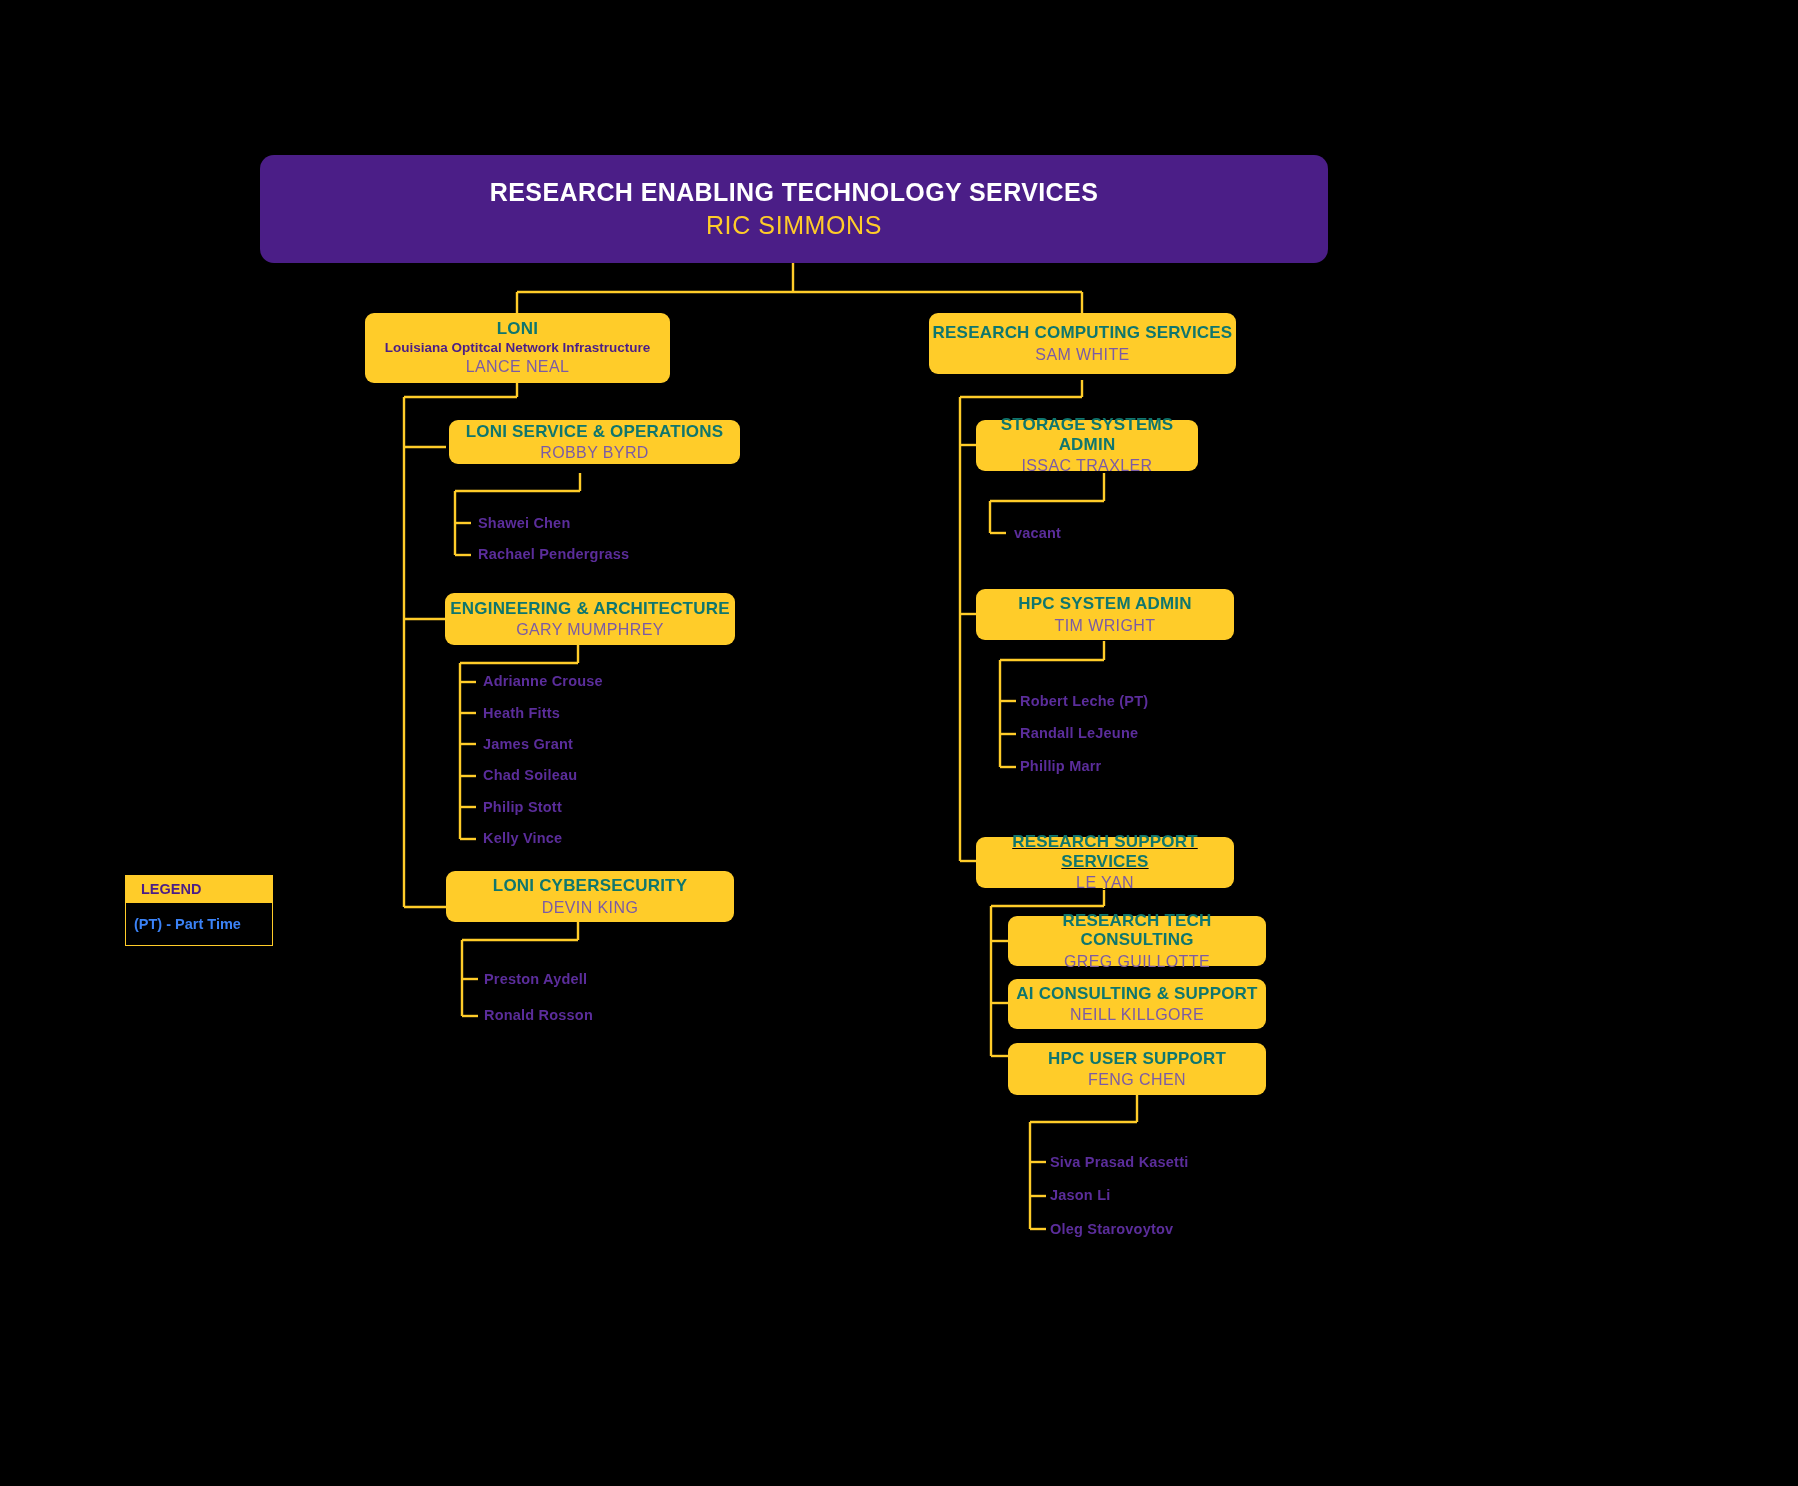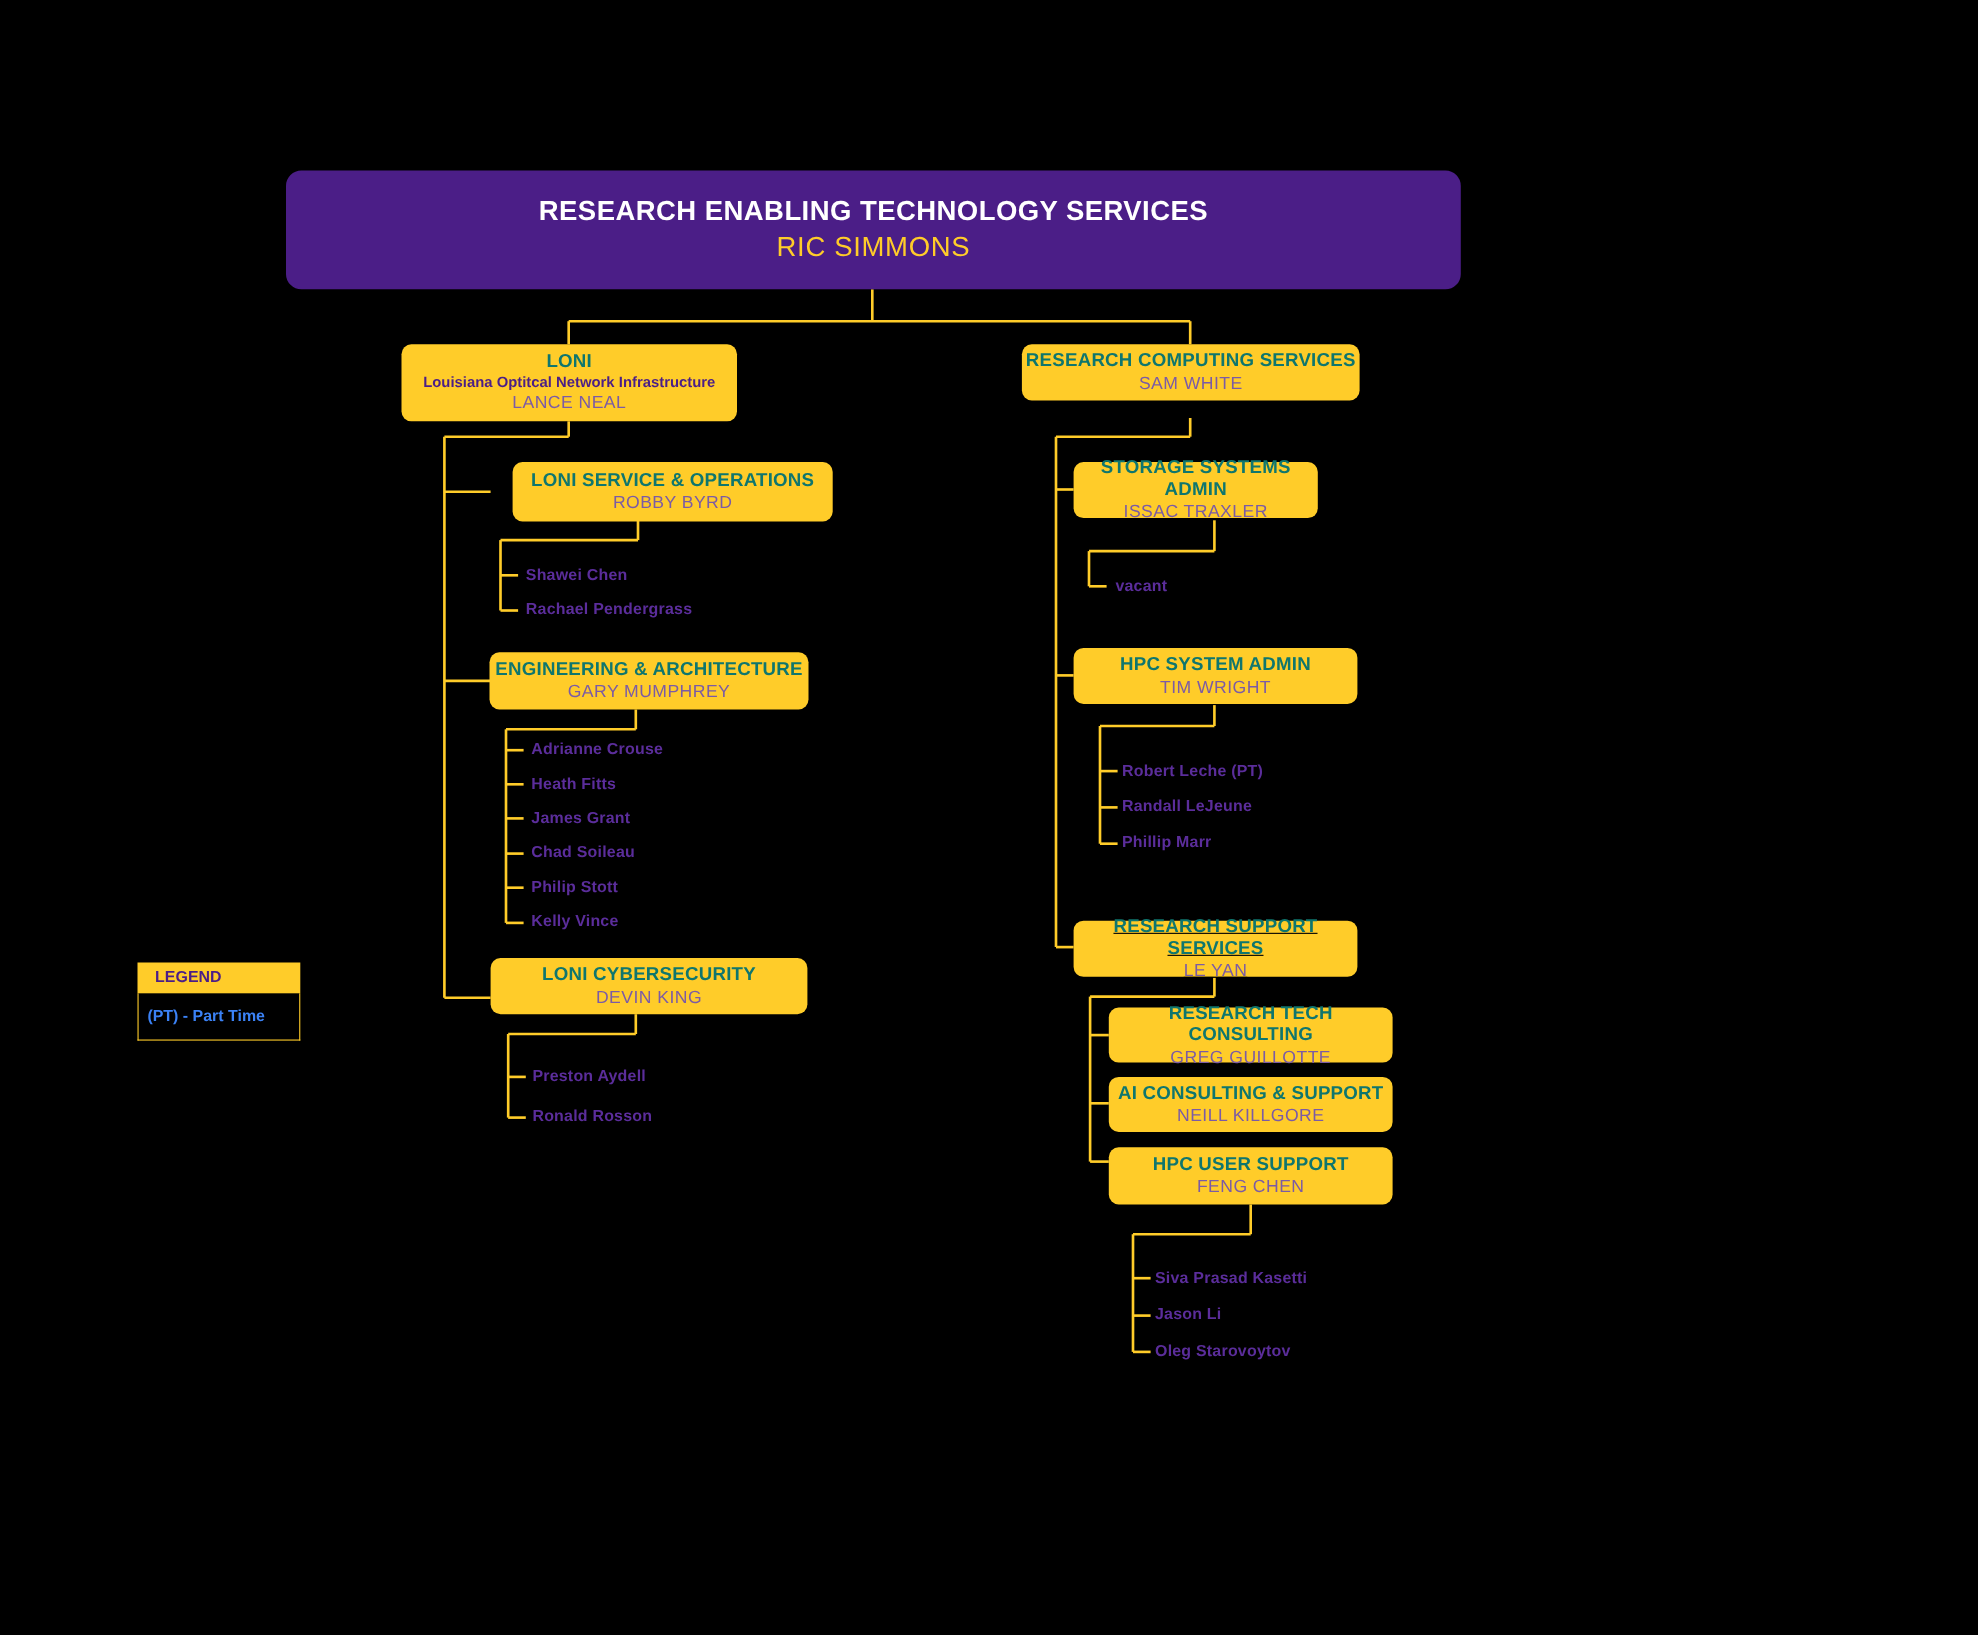--- a/index.html
+++ b/index.html
@@ -193,26 +193,26 @@
     <div class="title">RESEARCH ENABLING TECHNOLOGY SERVICES</div>
     <div class="lead">RIC SIMMONS</div>
   </div>
 
   <div class="node dept" style="left:365px; top:268px; width:305px; height:70px;">
     <div class="title">LONI</div>
     <div class="subtitle">Louisiana Optitcal Network Infrastructure</div>
     <div class="lead">LANCE NEAL</div>
   </div>
 
-  <div class="node dept" style="left:929px; top:268px; width:307px; height:51px;">
+  <div class="node dept" style="left:929px; top:268px; width:307px; height:61px;">
     <div class="title">RESEARCH COMPUTING SERVICES</div>
     <div class="lead">SAM WHITE</div>
   </div>
 
-  <div class="node dept" style="left:466px; top:375px; width:291px; height:54px;">
+  <div class="node dept" style="left:449px; top:375px; width:291px; height:44px;">
     <div class="title">LONI SERVICE &amp; OPERATIONS</div>
     <div class="lead">ROBBY BYRD</div>
   </div>
   <div class="staff" style="left:478px; top:470px;">Shawei Chen</div>
   <div class="staff" style="left:478px; top:501px;">Rachael Pendergrass</div>
 
   <div class="node dept" style="left:445px; top:548px; width:290px; height:52px;">
     <div class="title">ENGINEERING &amp; ARCHITECTURE</div>
     <div class="lead">GARY MUMPHREY</div>
   </div>

